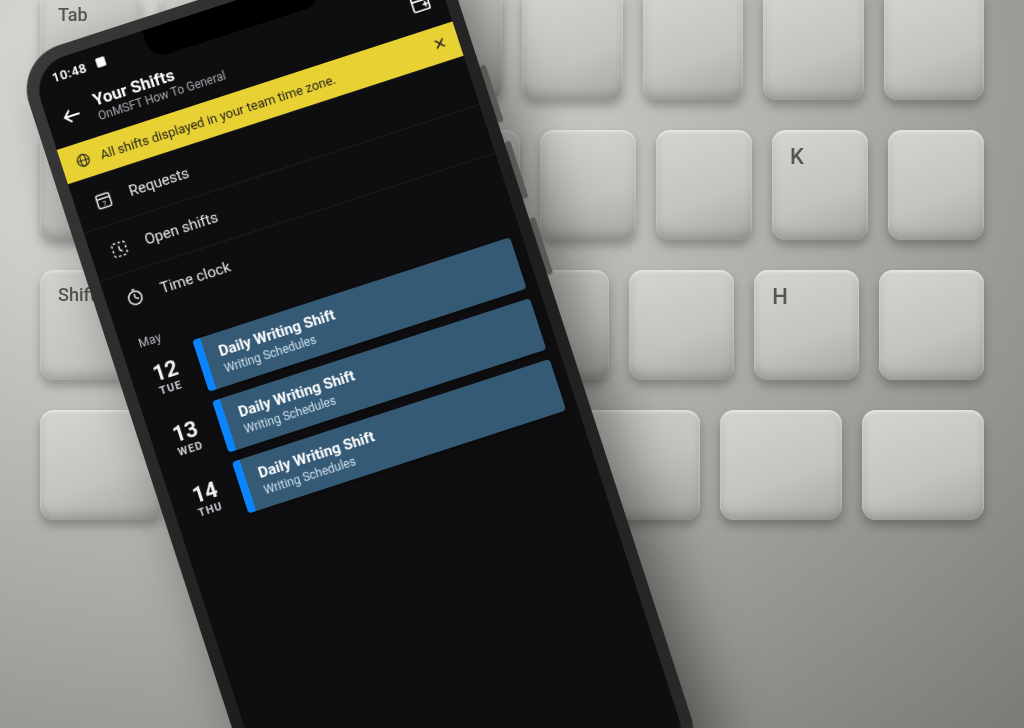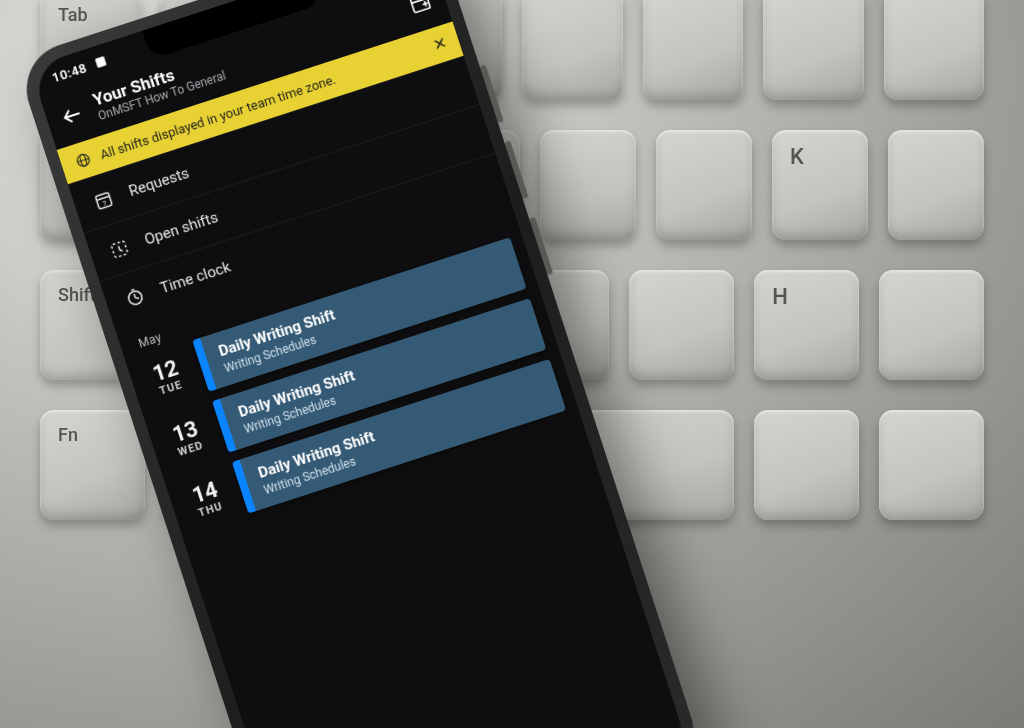--- a/index.html
+++ b/index.html
@@ -128,21 +128,20 @@
   <div class="kbrow" style="top:270px;">
     <div class="key small wide">Shift</div>
     <div class="key"></div>
     <div class="key"></div>
     <div class="key"></div>
     <div class="key"></div>
     <div class="key">H</div>
     <div class="key"></div>
   </div>
   <div class="kbrow" style="top:410px;">
-    <div class="key small">Fn</div>
     <div class="key small"></div>
     <div class="key small"></div>
     <div class="key small"></div>
     <div class="key wide"></div>
     <div class="key"></div>
     <div class="key"></div>
   </div>
 </div>
 
 <div class="phone-wrap">

